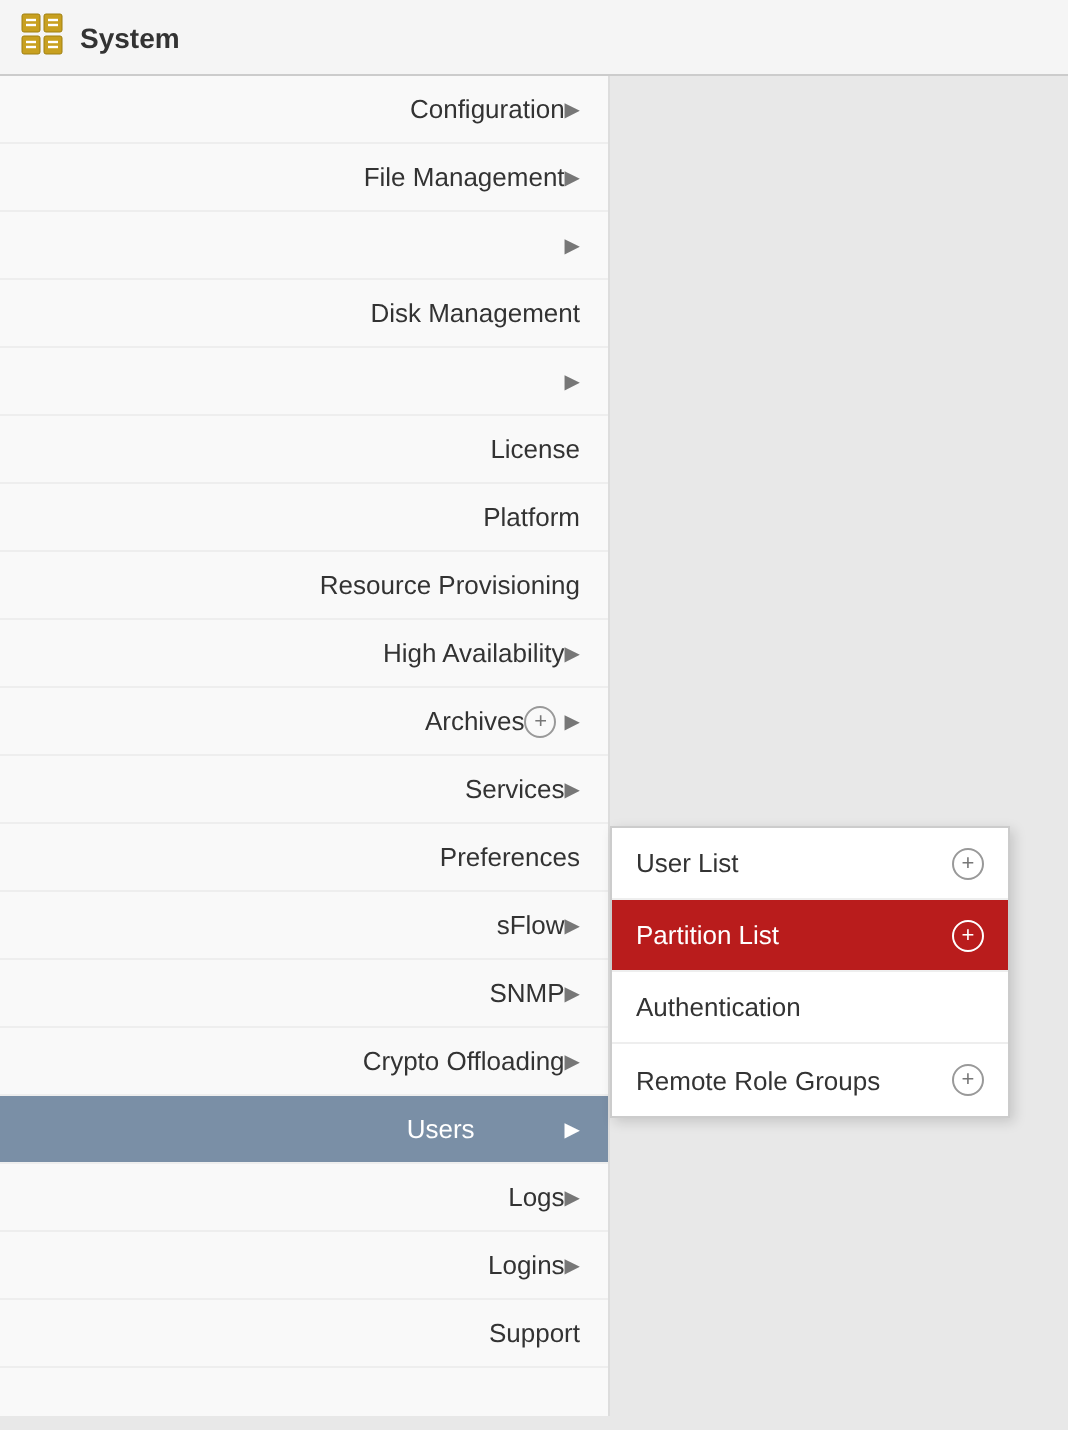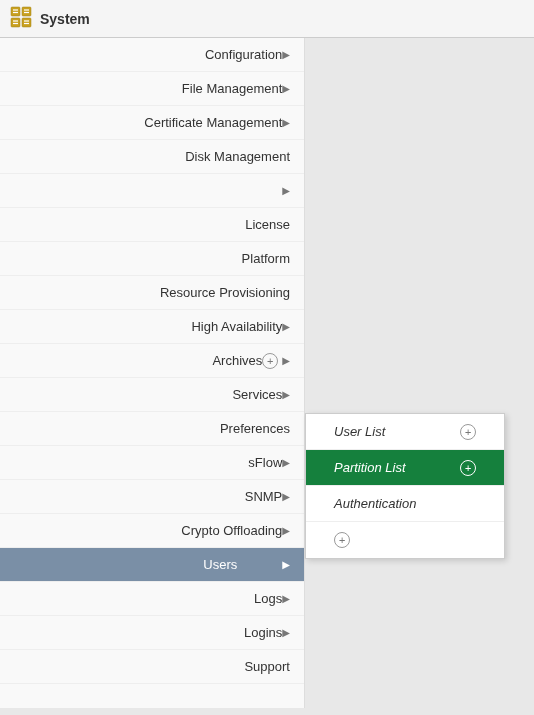--- a/index.html
+++ b/index.html
@@ -96,30 +96,29 @@
       left: 305px;
       top: 375px;
       box-shadow: 2px 2px 6px rgba(0,0,0,0.15);
       z-index: 10;
     }
 
     .secondary-item {
       display: flex;
       align-items: center;
       justify-content: space-between;
-      padding: 9px 28px;
+      padding: 9px 12px;
       cursor: pointer;
       color: #333;
       border-bottom: 1px solid #eee;
       min-height: 36px;
-      font-style: italic;
     }
 
     .secondary-item.active {
-      background: #15803d;
+      background: #b91c1c;
       color: #fff;
     }
 
     .secondary-item.active .circle-plus {
       border-color: #fff;
       color: #fff;
     }
 
     .secondary-item:last-child {
       border-bottom: none;
@@ -165,23 +164,20 @@
       </div>
       <div class="menu-item">
         <div class="item-left">
           <span>File Management</span>
         </div>
         <div class="item-right">
           <span class="chevron">▶</span>
         </div>
       </div>
       <div class="menu-item">
-        <div class="item-left">
-          <span>Certificate Management</span>
-        </div>
         <div class="item-right">
           <span class="chevron">▶</span>
         </div>
       </div>
       <div class="menu-item">
         <div class="item-left">
           <span>Disk Management</span>
         </div>
         <div class="item-right"></div>
       </div>
@@ -301,16 +297,17 @@
         <div class="circle-plus">+</div>
       </div>
       <div class="secondary-item active">
         <span>Partition List</span>
         <div class="circle-plus">+</div>
       </div>
       <div class="secondary-item">
         <span>Authentication</span>
       </div>
       <div class="secondary-item">
+        <span>Remote Role Groups</span>
         <div class="circle-plus">+</div>
       </div>
     </div>
 </div>
 
 </body></html>

